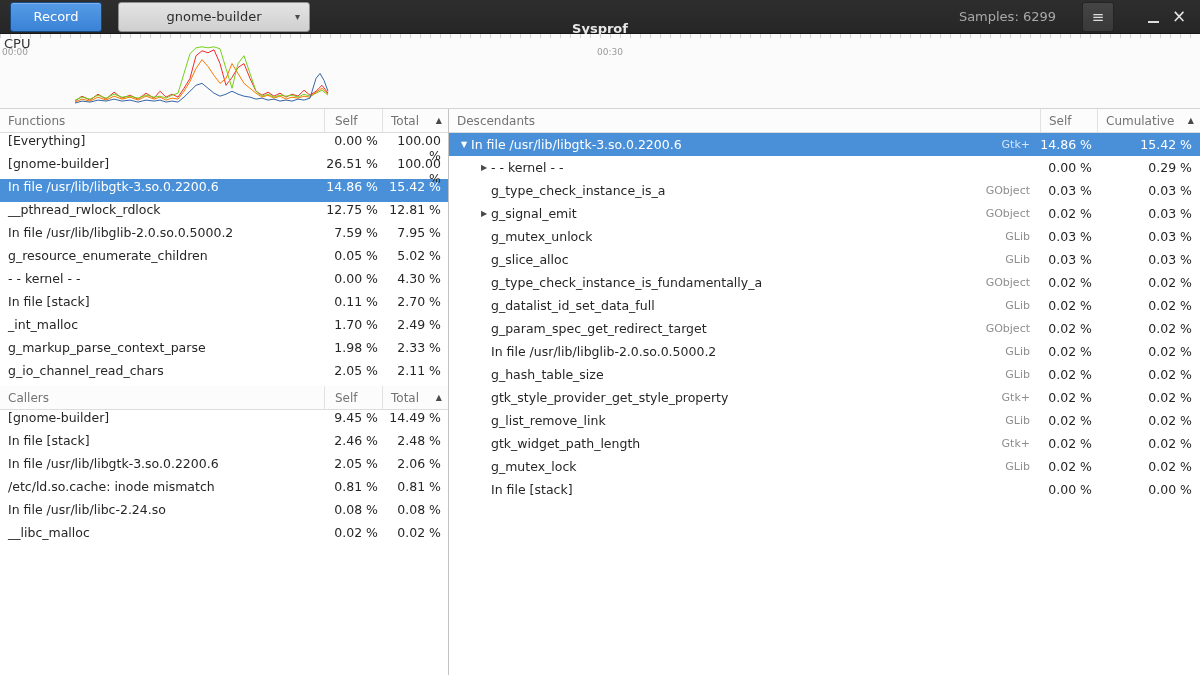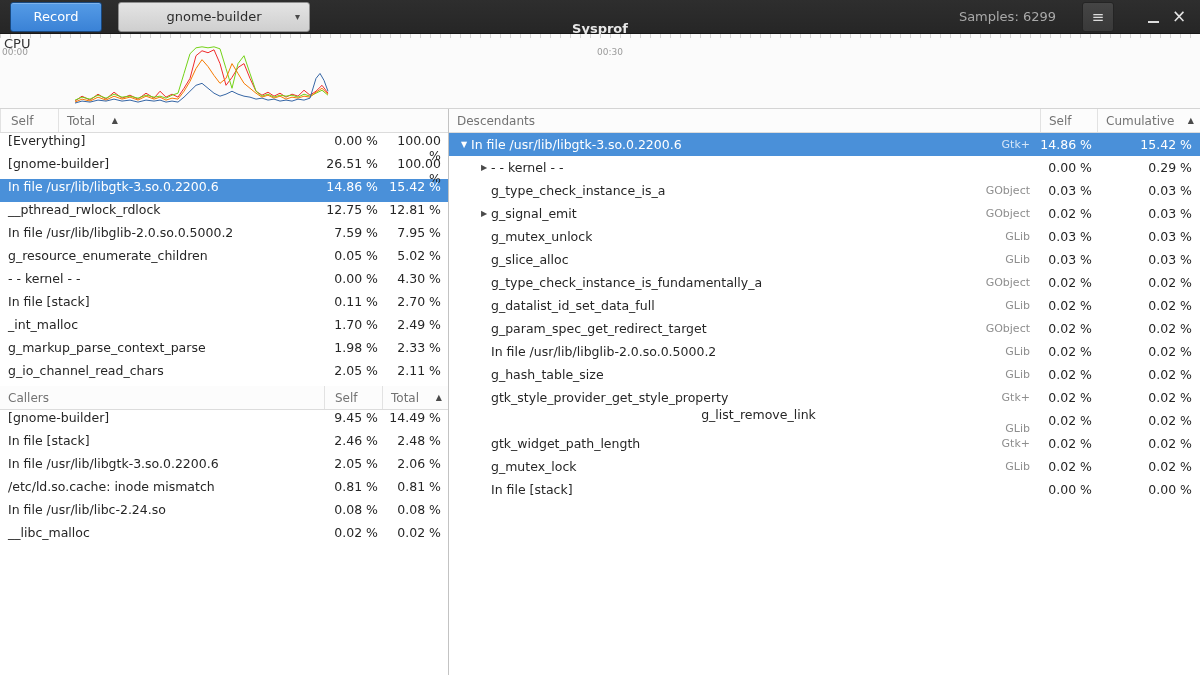--- a/index.html
+++ b/index.html
@@ -122,20 +122,21 @@
       </svg>
     <span class="cpu-label">CPU</span>
     <span class="t0">00:00</span>
     <span class="t30">00:30</span>
   </div>
 
   <div class="main">
 
     <div class="left-col">
       <div class="thead">
+        <span class="h-name">Functions</span>
         <span class="h-self">Self</span>
         <span class="h-total">
           <span>Total</span>
           <span class="sort">▲</span>
         </span>
       </div>
       <div id="functions-rows">
           <div class="trow">
             <span class="c-name">[Everything]</span>
             <span class="c-self">0.00 %</span>
@@ -346,21 +347,21 @@
           <div class="drow">
             <span class="d-main" style="padding-left: 28px;">
               <span class="expander"></span>
               <span class="d-name">gtk_style_provider_get_style_property</span>
               <span class="d-cat">Gtk+</span>
             </span>
             <span class="d-self">0.02 %</span>
             <span class="d-cum">0.02 %</span>
           </div>
           <div class="drow">
-            <span class="d-main" style="padding-left: 28px; flex-direction: column;">
+            <span class="d-main" style="padding-left: 28px;">
               <span class="expander"></span>
               <span class="d-name">g_list_remove_link</span>
               <span class="d-cat">GLib</span>
             </span>
             <span class="d-self">0.02 %</span>
             <span class="d-cum">0.02 %</span>
           </div>
           <div class="drow">
             <span class="d-main" style="padding-left: 28px;">
               <span class="expander"></span>

